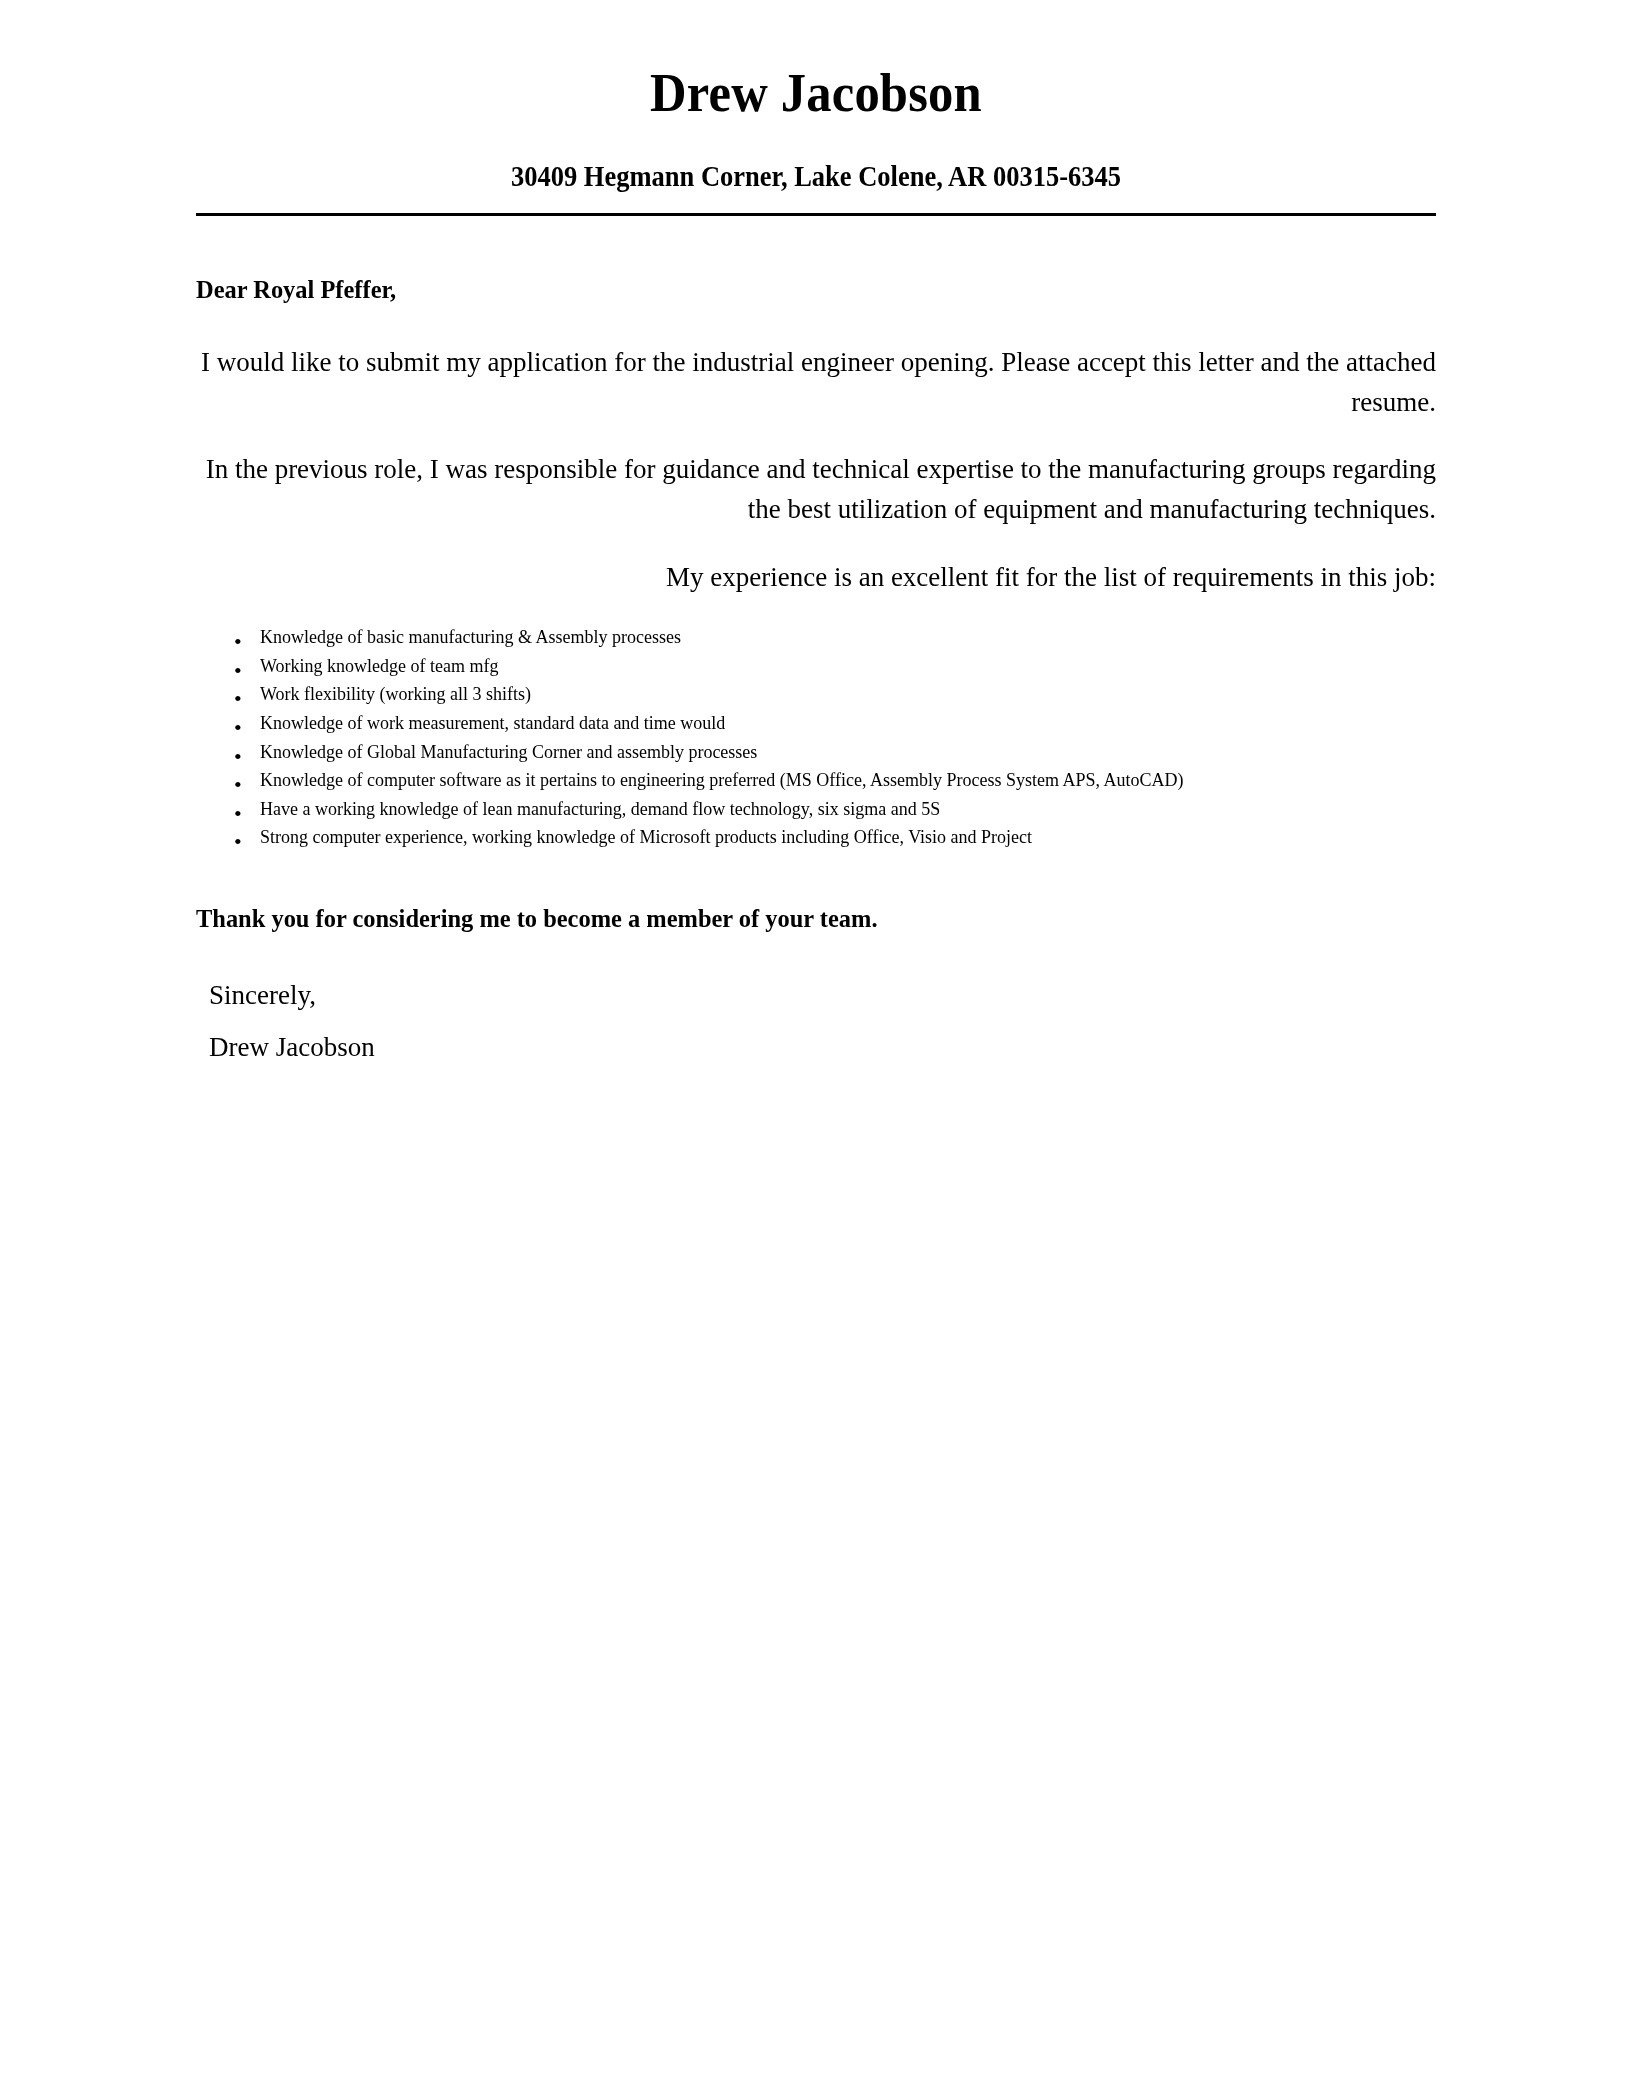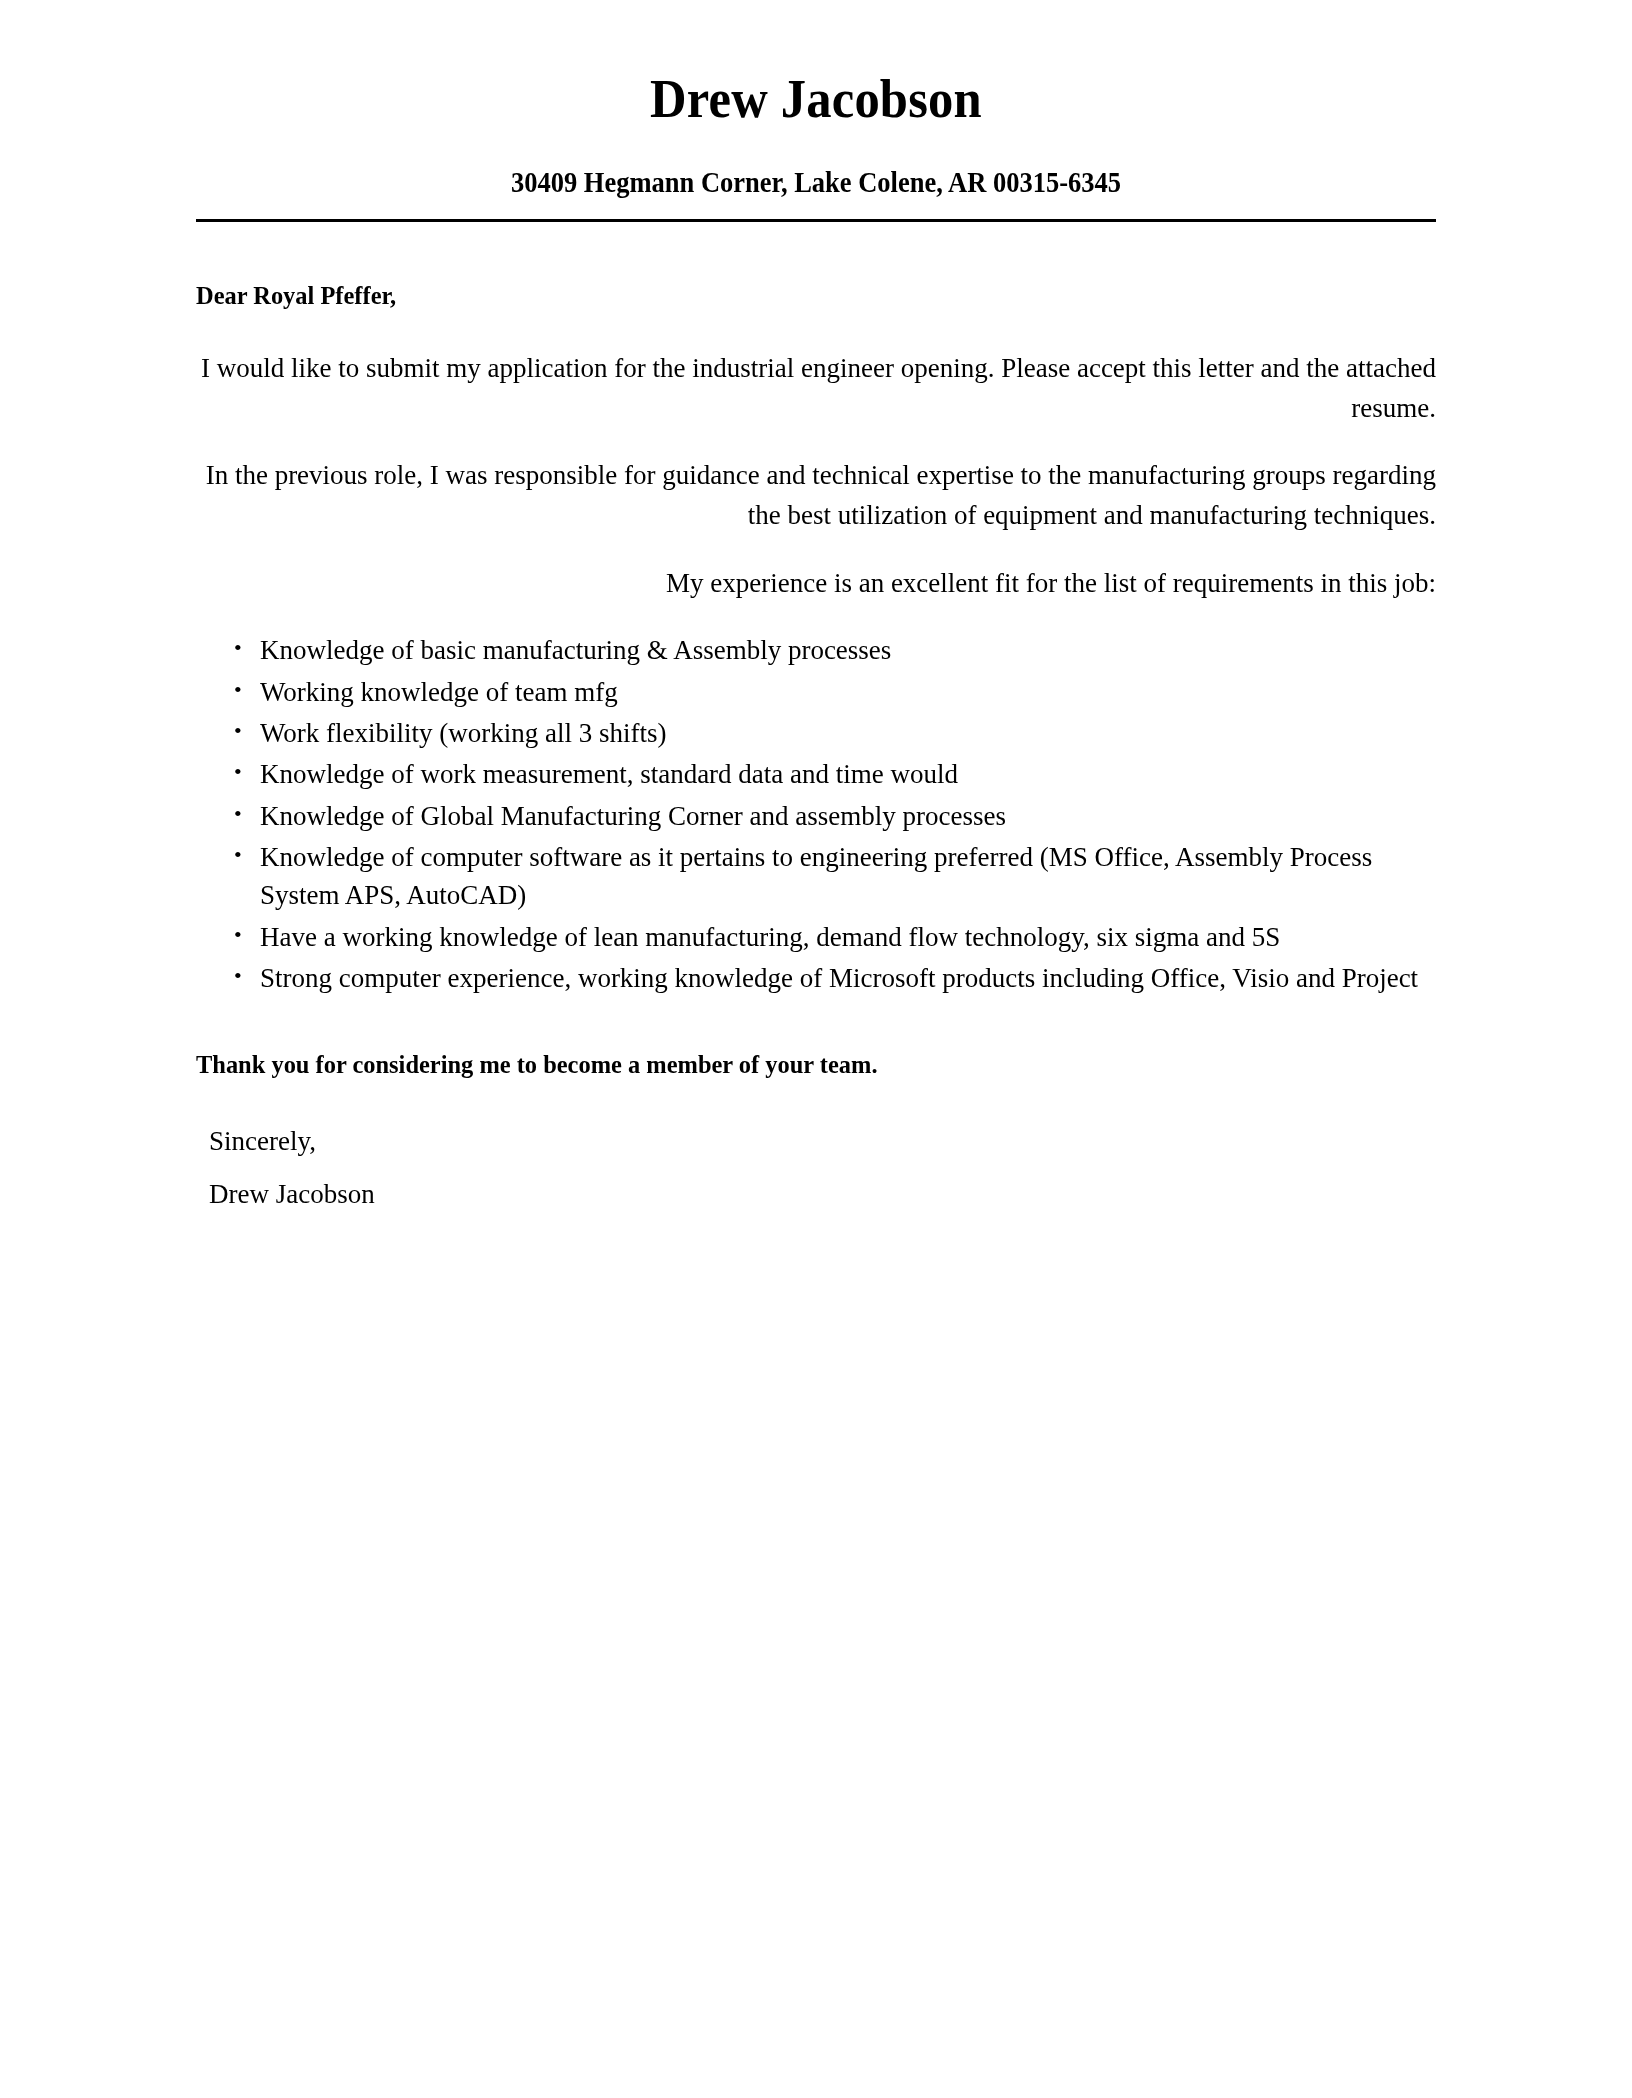--- a/index.html
+++ b/index.html
@@ -11,21 +11,21 @@
     width: 1632px;
     height: 2098px;
     font-family: "Liberation Serif", "DejaVu Serif", serif;
     color: #000000;
     -webkit-font-smoothing: antialiased;
   }
   .page {
     width: 1632px;
     height: 2051px;
     box-sizing: border-box;
-    padding: 12px;
+    padding: 6px;
     position: relative;
     background: #ffffff;
   }
   .inner {
     margin: 0 auto;
     width: 1300px;
     padding-top: 46px;
   }
 
   
@@ -79,21 +79,21 @@
     margin: 0 0 28px 0;
     text-align: right;
     max-width: 1290px;
   }
   ul.req-list {
     list-style: none;
     margin: 6px 0 0 0;
     padding: 0 0 0 34px;
   }
   ul.req-list li {
-    font-size: 27px;
+    font-size: 18px;
     line-height: 1.42;
     margin: 0 0 3px 0;
     padding-left: 30px;
     position: relative;
     max-width: 1245px;
   }
   ul.req-list li::before {
     content: "\2022";
     position: absolute;
     left: 4px;

